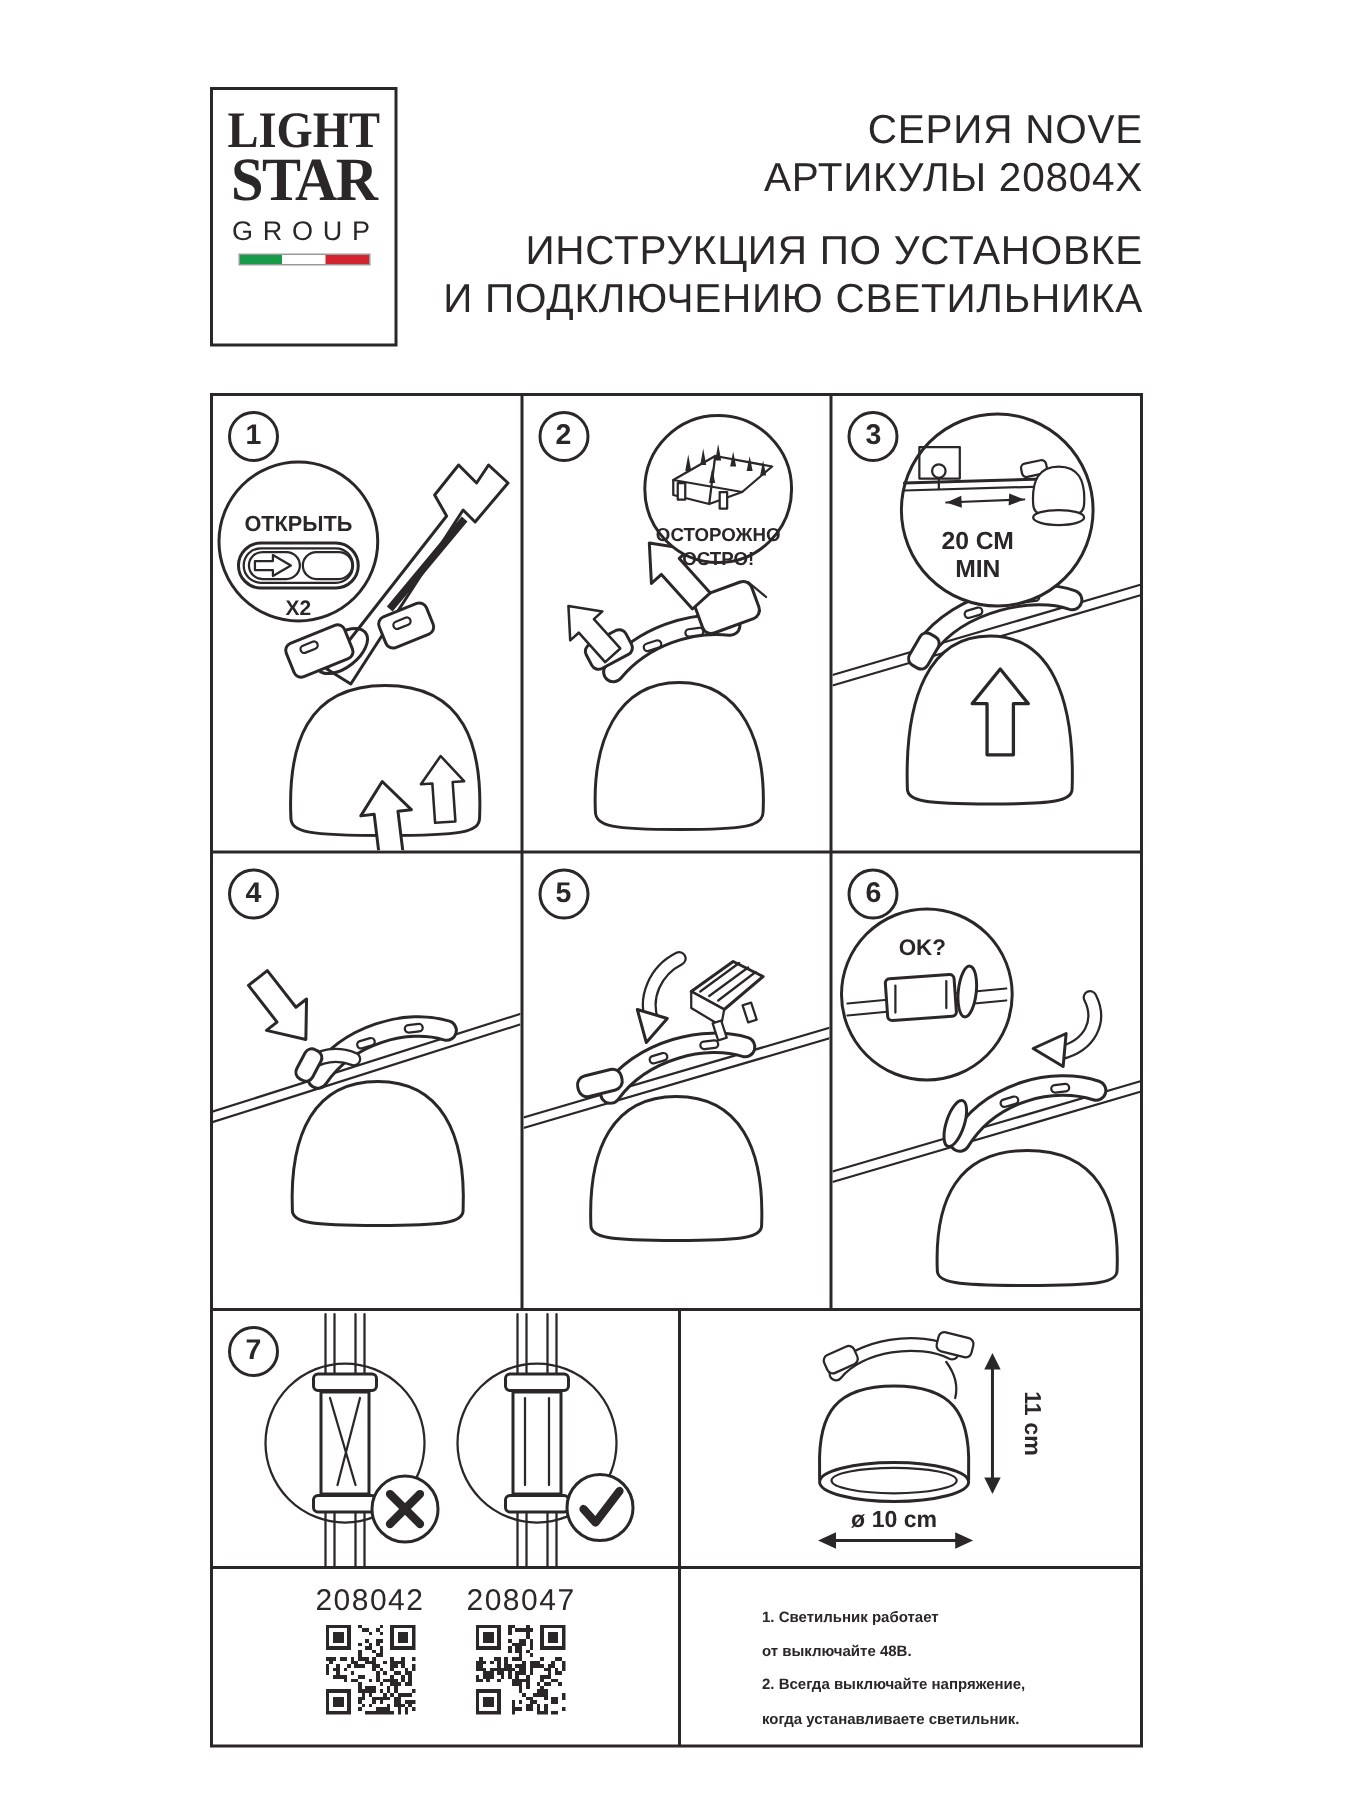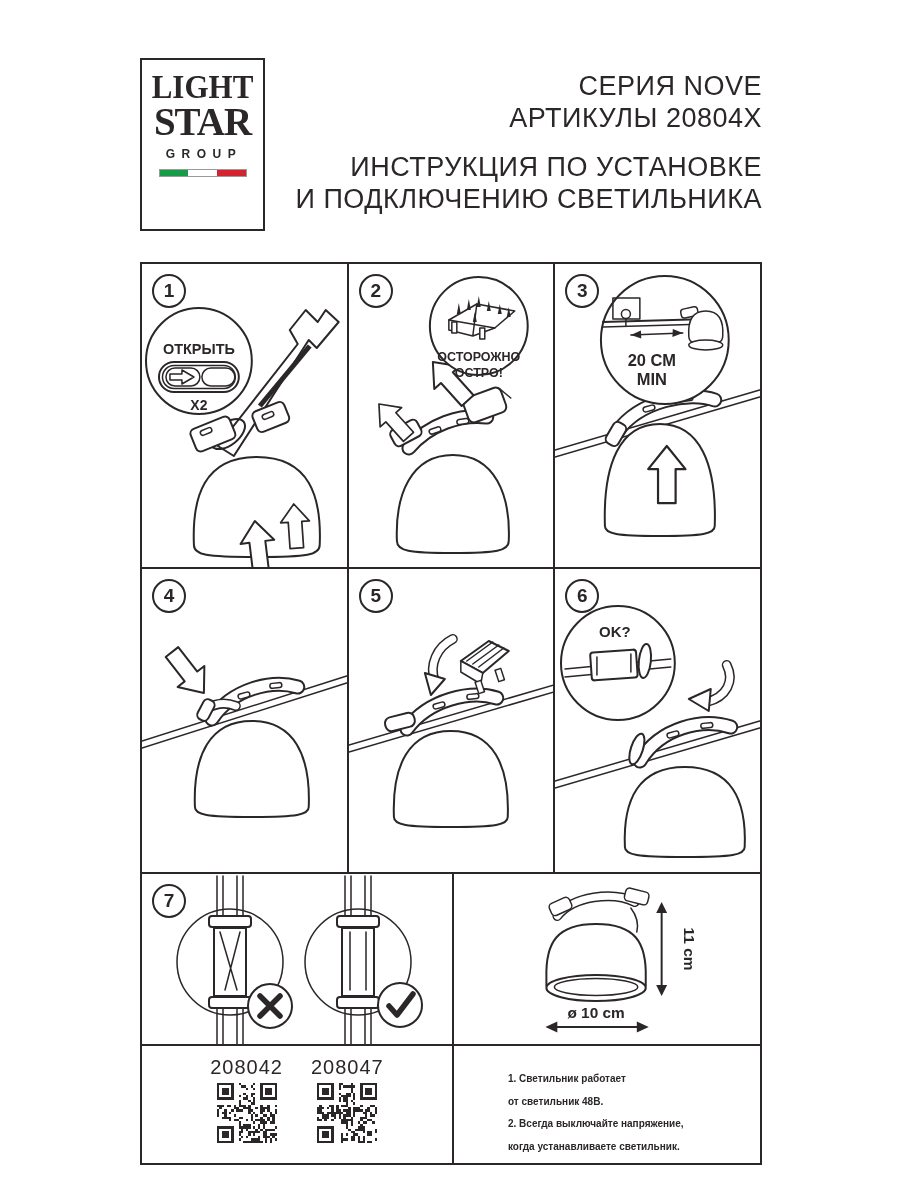--- a/index.html
+++ b/index.html
@@ -13,21 +13,21 @@
     font-family:"Liberation Sans",sans-serif;color:var(--ink);overflow:hidden;
   }
   
   .logo-box{
     position:absolute;left:140px;top:58px;width:125px;height:173px;
     border:2px solid var(--ink);display:flex;flex-direction:column;align-items:center;
     padding-top:12px;background:#fff;
   }
   .logo-light{font-family:"Liberation Serif",serif;font-weight:bold;font-size:31px;line-height:30px;letter-spacing:0px;transform:scaleY(1.1);}
   .logo-star{font-family:"Liberation Serif",serif;font-weight:bold;font-size:39px;line-height:38px;letter-spacing:-1px;transform:scaleY(1.05);}
-  .logo-group{font-size:12px;line-height:24px;letter-spacing:6.5px;text-indent:3px;margin-top:2px;font-weight:bold;}
+  .logo-group{font-size:18px;line-height:24px;letter-spacing:6.5px;text-indent:3px;margin-top:2px;}
   .flag{display:flex;width:88px;height:8px;margin-top:3px;border:1px solid #9a9a9a;}
   .flag span{flex:1;height:100%;}
   .titles{
     position:absolute;right:140px;top:70px;text-align:right;
     font-weight:normal;font-size:27px;line-height:32px;letter-spacing:0.5px;
   }
   .titles .t-gap{height:17px;}
   
   .grid{
     position:absolute;left:140px;top:262px;width:622px;height:903px;
@@ -400,20 +400,20 @@
                 </g>
               <path class="qr-mods" fill="#2b2627" d="M9,0h1v1h-1zM10,0h1v1h-1zM14,0h1v1h-1zM9,1h1v1h-1zM11,1h1v1h-1zM12,1h1v1h-1zM13,1h1v1h-1zM14,1h1v1h-1zM15,1h1v1h-1zM9,2h1v1h-1zM14,2h1v1h-1zM14,3h1v1h-1zM9,4h1v1h-1zM12,4h1v1h-1zM13,4h1v1h-1zM15,4h1v1h-1zM10,5h1v1h-1zM11,5h1v1h-1zM12,5h1v1h-1zM13,5h1v1h-1zM15,5h1v1h-1zM9,6h1v1h-1zM11,6h1v1h-1zM12,6h1v1h-1zM15,6h1v1h-1zM9,7h1v1h-1zM11,7h1v1h-1zM12,7h1v1h-1zM14,7h1v1h-1zM12,8h1v1h-1zM15,8h1v1h-1zM1,9h1v1h-1zM5,9h1v1h-1zM6,9h1v1h-1zM8,9h1v1h-1zM10,9h1v1h-1zM11,9h1v1h-1zM12,9h1v1h-1zM18,9h1v1h-1zM22,9h1v1h-1zM23,9h1v1h-1zM0,10h1v1h-1zM1,10h1v1h-1zM2,10h1v1h-1zM4,10h1v1h-1zM6,10h1v1h-1zM8,10h1v1h-1zM13,10h1v1h-1zM15,10h1v1h-1zM16,10h1v1h-1zM17,10h1v1h-1zM21,10h1v1h-1zM24,10h1v1h-1zM0,11h1v1h-1zM1,11h1v1h-1zM6,11h1v1h-1zM8,11h1v1h-1zM9,11h1v1h-1zM11,11h1v1h-1zM12,11h1v1h-1zM13,11h1v1h-1zM15,11h1v1h-1zM16,11h1v1h-1zM17,11h1v1h-1zM18,11h1v1h-1zM20,11h1v1h-1zM21,11h1v1h-1zM24,11h1v1h-1zM0,12h1v1h-1zM1,12h1v1h-1zM2,12h1v1h-1zM4,12h1v1h-1zM5,12h1v1h-1zM6,12h1v1h-1zM7,12h1v1h-1zM8,12h1v1h-1zM9,12h1v1h-1zM10,12h1v1h-1zM12,12h1v1h-1zM13,12h1v1h-1zM15,12h1v1h-1zM19,12h1v1h-1zM20,12h1v1h-1zM22,12h1v1h-1zM24,12h1v1h-1zM2,13h1v1h-1zM3,13h1v1h-1zM4,13h1v1h-1zM6,13h1v1h-1zM7,13h1v1h-1zM9,13h1v1h-1zM11,13h1v1h-1zM12,13h1v1h-1zM13,13h1v1h-1zM15,13h1v1h-1zM20,13h1v1h-1zM22,13h1v1h-1zM23,13h1v1h-1zM0,14h1v1h-1zM2,14h1v1h-1zM3,14h1v1h-1zM4,14h1v1h-1zM7,14h1v1h-1zM9,14h1v1h-1zM11,14h1v1h-1zM14,14h1v1h-1zM18,14h1v1h-1zM19,14h1v1h-1zM20,14h1v1h-1zM0,15h1v1h-1zM1,15h1v1h-1zM3,15h1v1h-1zM6,15h1v1h-1zM10,15h1v1h-1zM11,15h1v1h-1zM12,15h1v1h-1zM13,15h1v1h-1zM14,15h1v1h-1zM18,15h1v1h-1zM21,15h1v1h-1zM22,15h1v1h-1zM10,16h1v1h-1zM11,16h1v1h-1zM12,16h1v1h-1zM14,16h1v1h-1zM17,16h1v1h-1zM19,16h1v1h-1zM20,16h1v1h-1zM23,16h1v1h-1zM12,17h1v1h-1zM14,17h1v1h-1zM18,17h1v1h-1zM12,18h1v1h-1zM17,18h1v1h-1zM18,18h1v1h-1zM19,18h1v1h-1zM13,19h1v1h-1zM16,19h1v1h-1zM17,19h1v1h-1zM18,19h1v1h-1zM19,19h1v1h-1zM24,19h1v1h-1zM14,20h1v1h-1zM15,20h1v1h-1zM19,20h1v1h-1zM21,20h1v1h-1zM22,20h1v1h-1zM24,20h1v1h-1zM10,21h1v1h-1zM12,21h1v1h-1zM15,21h1v1h-1zM16,21h1v1h-1zM21,21h1v1h-1zM22,21h1v1h-1zM10,22h1v1h-1zM14,22h1v1h-1zM15,22h1v1h-1zM17,22h1v1h-1zM19,22h1v1h-1zM10,23h1v1h-1zM11,23h1v1h-1zM12,23h1v1h-1zM14,23h1v1h-1zM15,23h1v1h-1zM17,23h1v1h-1zM19,23h1v1h-1zM24,23h1v1h-1zM10,24h1v1h-1zM17,24h1v1h-1zM18,24h1v1h-1zM19,24h1v1h-1zM21,24h1v1h-1zM22,24h1v1h-1z"></path>
             </svg>
           </div>
         </div>
       </div>
 
       <div class="cell crest">
         <div class="notes">
           <div>1. Светильник работает</div>
-          <div>от светильник 48В.</div>
+          <div>от выключайте 48В.</div>
           <div>2. Всегда выключайте напряжение,</div>
           <div>когда устанавливаете светильник.</div>
         </div>
       </div>
     </div>
   </div>
 </div>
 
 </body></html>

